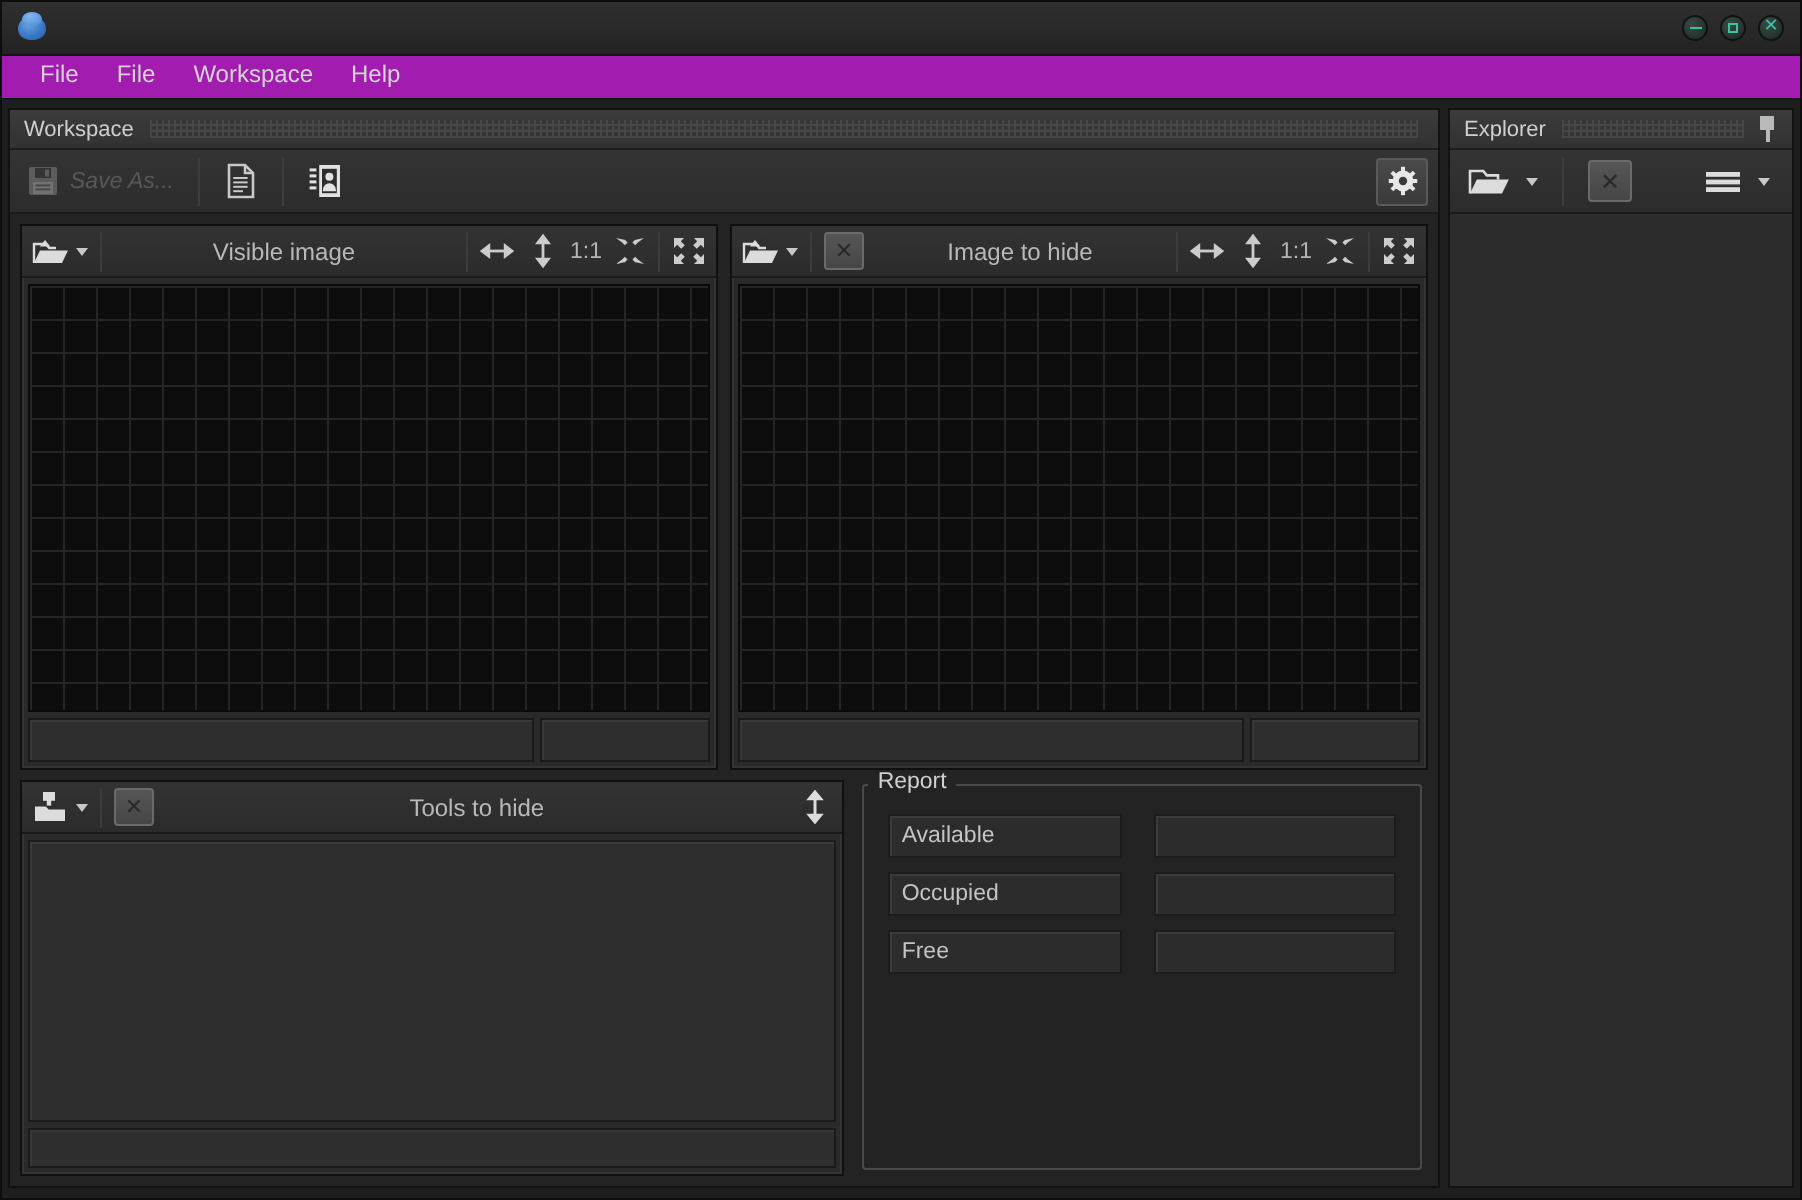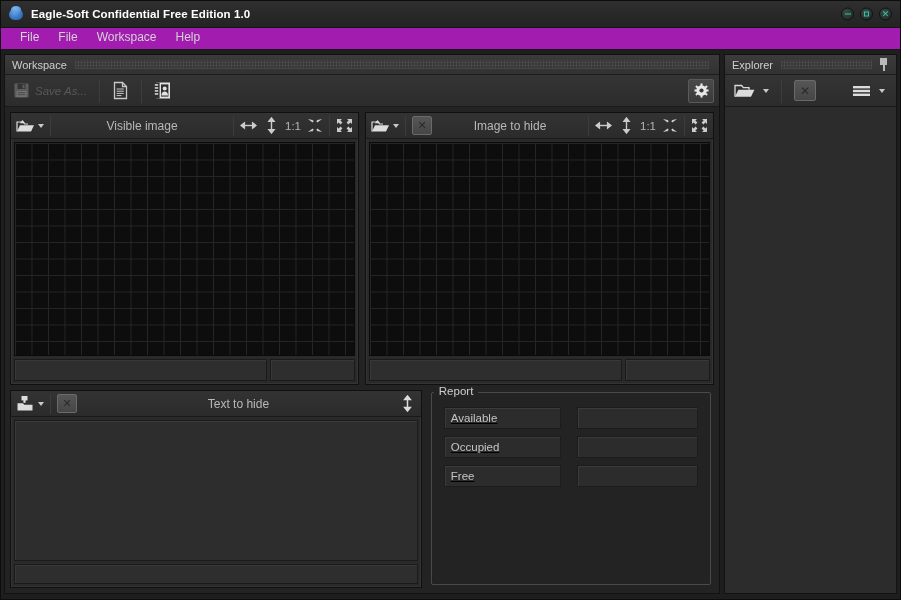--- a/index.html
+++ b/index.html
@@ -321,21 +321,20 @@
     position: absolute; top: -8px; left: 2px;
     background: #232323;
     padding: 0 5px;
     font-size: 11.5px; color: #cfcfcf;
     white-space: nowrap;
   }
   .rpt-row {
     display: flex; gap: 16px;
     margin-bottom: 7px;
     height: 22px;
-    text-decoration: underline;
   }
   .rpt-label {
     flex: 0 0 46%;
     background: #2c2c2c;
     border: 1px solid #1c1c1c;
     box-shadow: inset 1px 1px 0 #3b3b3b;
     display: flex; align-items: center;
     padding-left: 6px;
     font-size: 11.5px; color: #c4c4c4;
     white-space: nowrap;
@@ -371,21 +370,20 @@
 </head>
 <body>
 
 <div class="window">
 
   <div class="titlebar">
     <div class="app-icon">
       <div class="blob"></div>
         <div class="blob2"></div>
     </div>
-    <div class="title-text">Eagle-Soft Confidential Free Edition 1.0</div>
     <div class="win-buttons">
       <div class="win-btn">
           <div class="dash"></div>
         </div>
       <div class="win-btn">
           <div class="sq"></div>
         </div>
       <div class="win-btn">
         <span class="g">✕</span>
       </div>
@@ -623,21 +621,21 @@
                   <rect x="5.5" y="1" width="6" height="4.4" fill="#dcdcdc"></rect>
                   <rect x="7.4" y="4.8" width="2.2" height="3" fill="#dcdcdc"></rect>
                   <path d="M1.5 15.5 V8.2 h5.4 l1.4 1.6 h8.2 v5.7 z" fill="#dcdcdc"></path>
                 </svg>
                 <span class="caret"></span>
               </div>
               <div class="pbar-sep"></div>
               <div class="pbtn">
                 <span class="xbtn">✕</span>
               </div>
-              <div class="panel-title">Text to hide</div>
+              <div class="panel-title">Tools to hide</div>
               <div class="pbtn">
                 <svg class="ico" width="11" height="17" viewBox="0 0 11 17">
                   <g stroke="#dcdcdc" stroke-width="1.5" fill="#dcdcdc">
                     <line x1="5.5" y1="3" x2="5.5" y2="14"></line>
                     <path d="M5.5 1 l-2.8 3.4 h5.6 z"></path>
                     <path d="M5.5 16 l-2.8 -3.4 h5.6 z"></path>
                   </g>
                 </svg>
               </div>
             </div>

